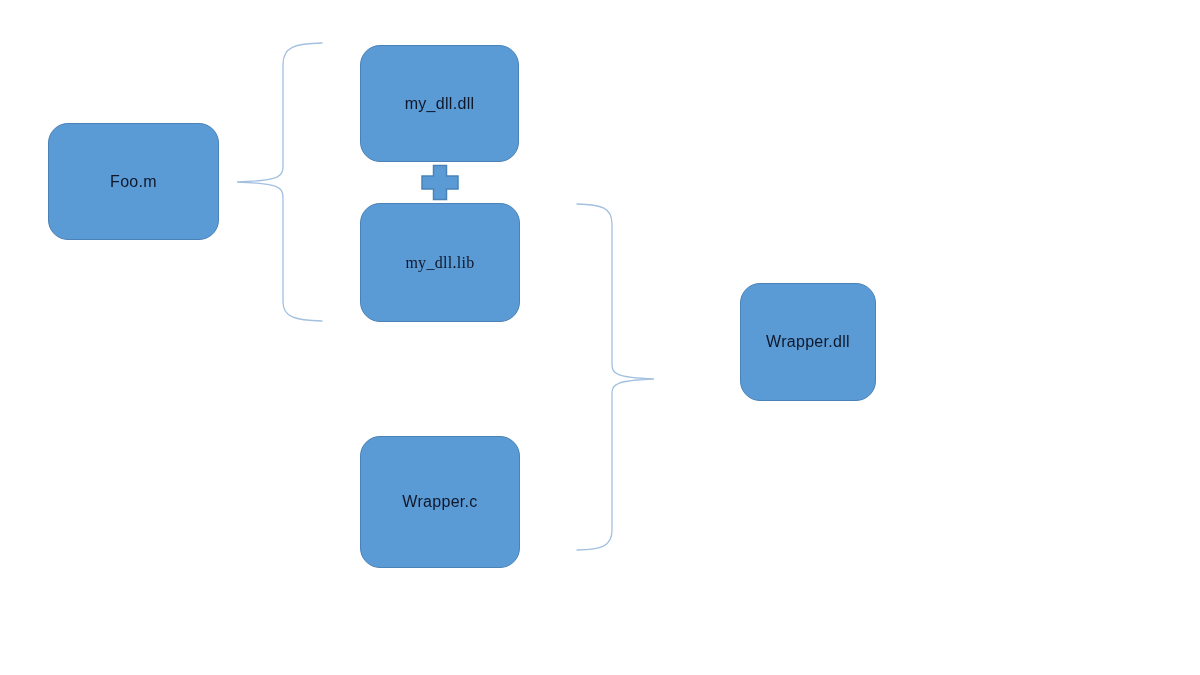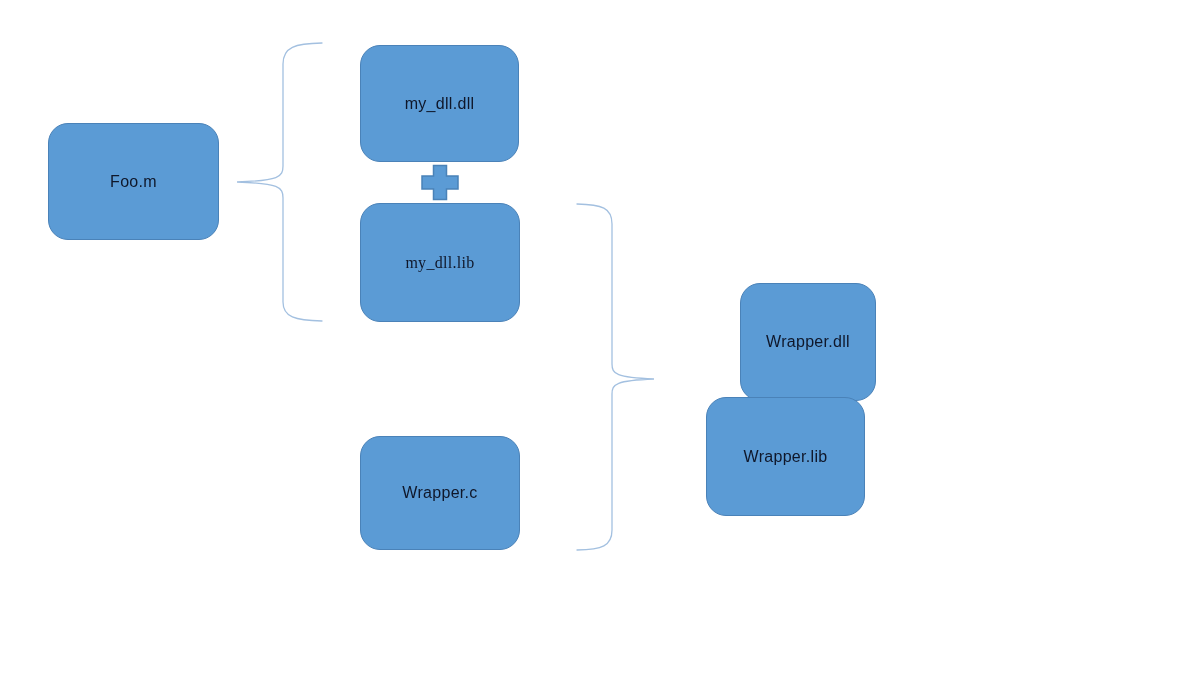--- a/index.html
+++ b/index.html
@@ -34,21 +34,21 @@
   }
   .node .label {
     color: #0f172a;
     font-size: 16px;
     letter-spacing: 0.3px;
     white-space: nowrap;
   }
   .node-foo        { left: 48px;  top: 123px; width: 171px; height: 117px; }
   .node-mydll-dll  { left: 360px; top: 45px;  width: 159px; height: 117px; }
   .node-mydll-lib  { left: 360px; top: 203px; width: 160px; height: 119px; font-family: Liberation Serif, serif; }
-  .node-wrapper-c  { left: 360px; top: 436px; width: 160px; height: 114px; }
+  .node-wrapper-c  { left: 360px; top: 436px; width: 160px; height: 132px; }
   .node-wrapper-dll{ left: 740px; top: 239px; width: 136px; height: 118px; margin-top: 44px; }
   .node-wrapper-lib{ left: 706px; top: 397px; width: 159px; height: 119px; }
   path.brace {
     fill: none;
     stroke-width: 1.3;
     stroke-linecap: round;
   }
   path.plus {
     stroke: #4a82b8;
     stroke-width: 1.5;
@@ -96,17 +96,14 @@
   </div>
 
   <div class="node node-wrapper-c">
     <span class="label">Wrapper.c</span>
   </div>
 
   <div class="node node-wrapper-dll">
     <span class="label">Wrapper.dll</span>
   </div>
 
-  <div class="node node-wrapper-lib">
-    <span class="label">Wrapper.lib</span>
-  </div>
 
 </div>
 
 </body></html>

